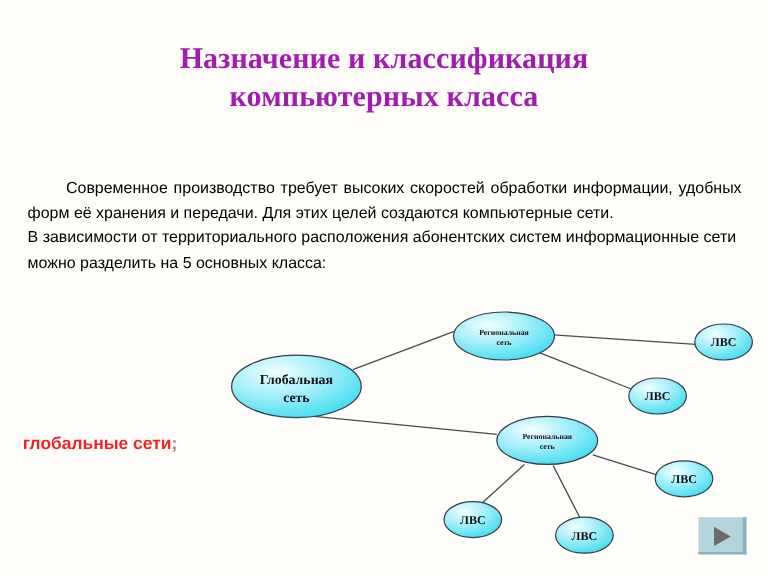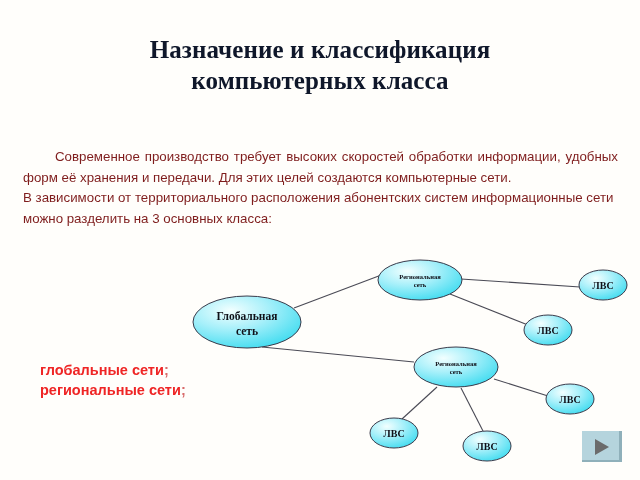--- a/index.html
+++ b/index.html
@@ -20,49 +20,49 @@
   #title {
     position: absolute;
     left: 40px;
     top: 34px;
     width: 560px;
     text-align: center;
     font-family: "Liberation Serif", serif;
     font-weight: bold;
     font-size: 25px;
     line-height: 31px;
-    color: #0f172a;
+    color: #a21caf;
     letter-spacing: 0.1px;
   }
   #title .tl { display: block; }
 
   
   #body-text {
     position: absolute;
     left: 23px;
     top: 147px;
     width: 595px;
     font-size: 13.3px;
     line-height: 20.5px;
-    color: #7f1d1d;
+    color: #000000;
   }
   #body-text .para-just {
     text-align: justify;
     text-indent: 32px;
     margin: 0;
   }
   #body-text .para-left {
     text-align: left;
     margin: 0;
   }
 
   
   #class-list {
     position: absolute;
-    left: 40px;
+    left: 19px;
     top: 360px;
     font-size: 14.5px;
     line-height: 20px;
     font-weight: bold;
     color: #ef2525;
   }
   #class-list .row { white-space: nowrap; }
   #class-list .punc { color: #d86a6a; font-weight: bold; }
 
   
@@ -103,29 +103,26 @@
 
 <div id="slide">
 
   <div id="title">
     <span class="tl">Назначение и классификация</span>
     <span class="tl">компьютерных класса</span>
   </div>
 
   <div id="body-text">
     <p class="para-just">Современное   производство требует высоких скоростей обработки информации, удобных форм её хранения и передачи. Для этих целей создаются компьютерные сети.</p>
-    <p class="para-left">В зависимости от территориального расположения абонентских систем информационные сети можно разделить на 3 основных класса:</p>
+    <p class="para-left">В зависимости от территориального расположения абонентских систем информационные сети можно разделить на 5 основных класса:</p>
   </div>
 
   <div id="class-list">
     <div class="row">
       <span>глобальные сети</span><span class="punc">;</span>
-    </div>
-    <div class="row">
-      <span>региональные сети</span><span class="punc">;</span>
     </div>
   </div>
 
   <div id="diagram">
     <svg width="640" height="480" viewBox="0 0 640 480" xmlns="http://www.w3.org/2000/svg">
       <defs>
         <radialGradient id="nodeGrad" cx="35%" cy="28%" r="78%">
           <stop offset="0%" stop-color="#f2ffff"></stop>
           <stop offset="45%" stop-color="#a8f0fa"></stop>
           <stop offset="100%" stop-color="#41dcf0"></stop>

